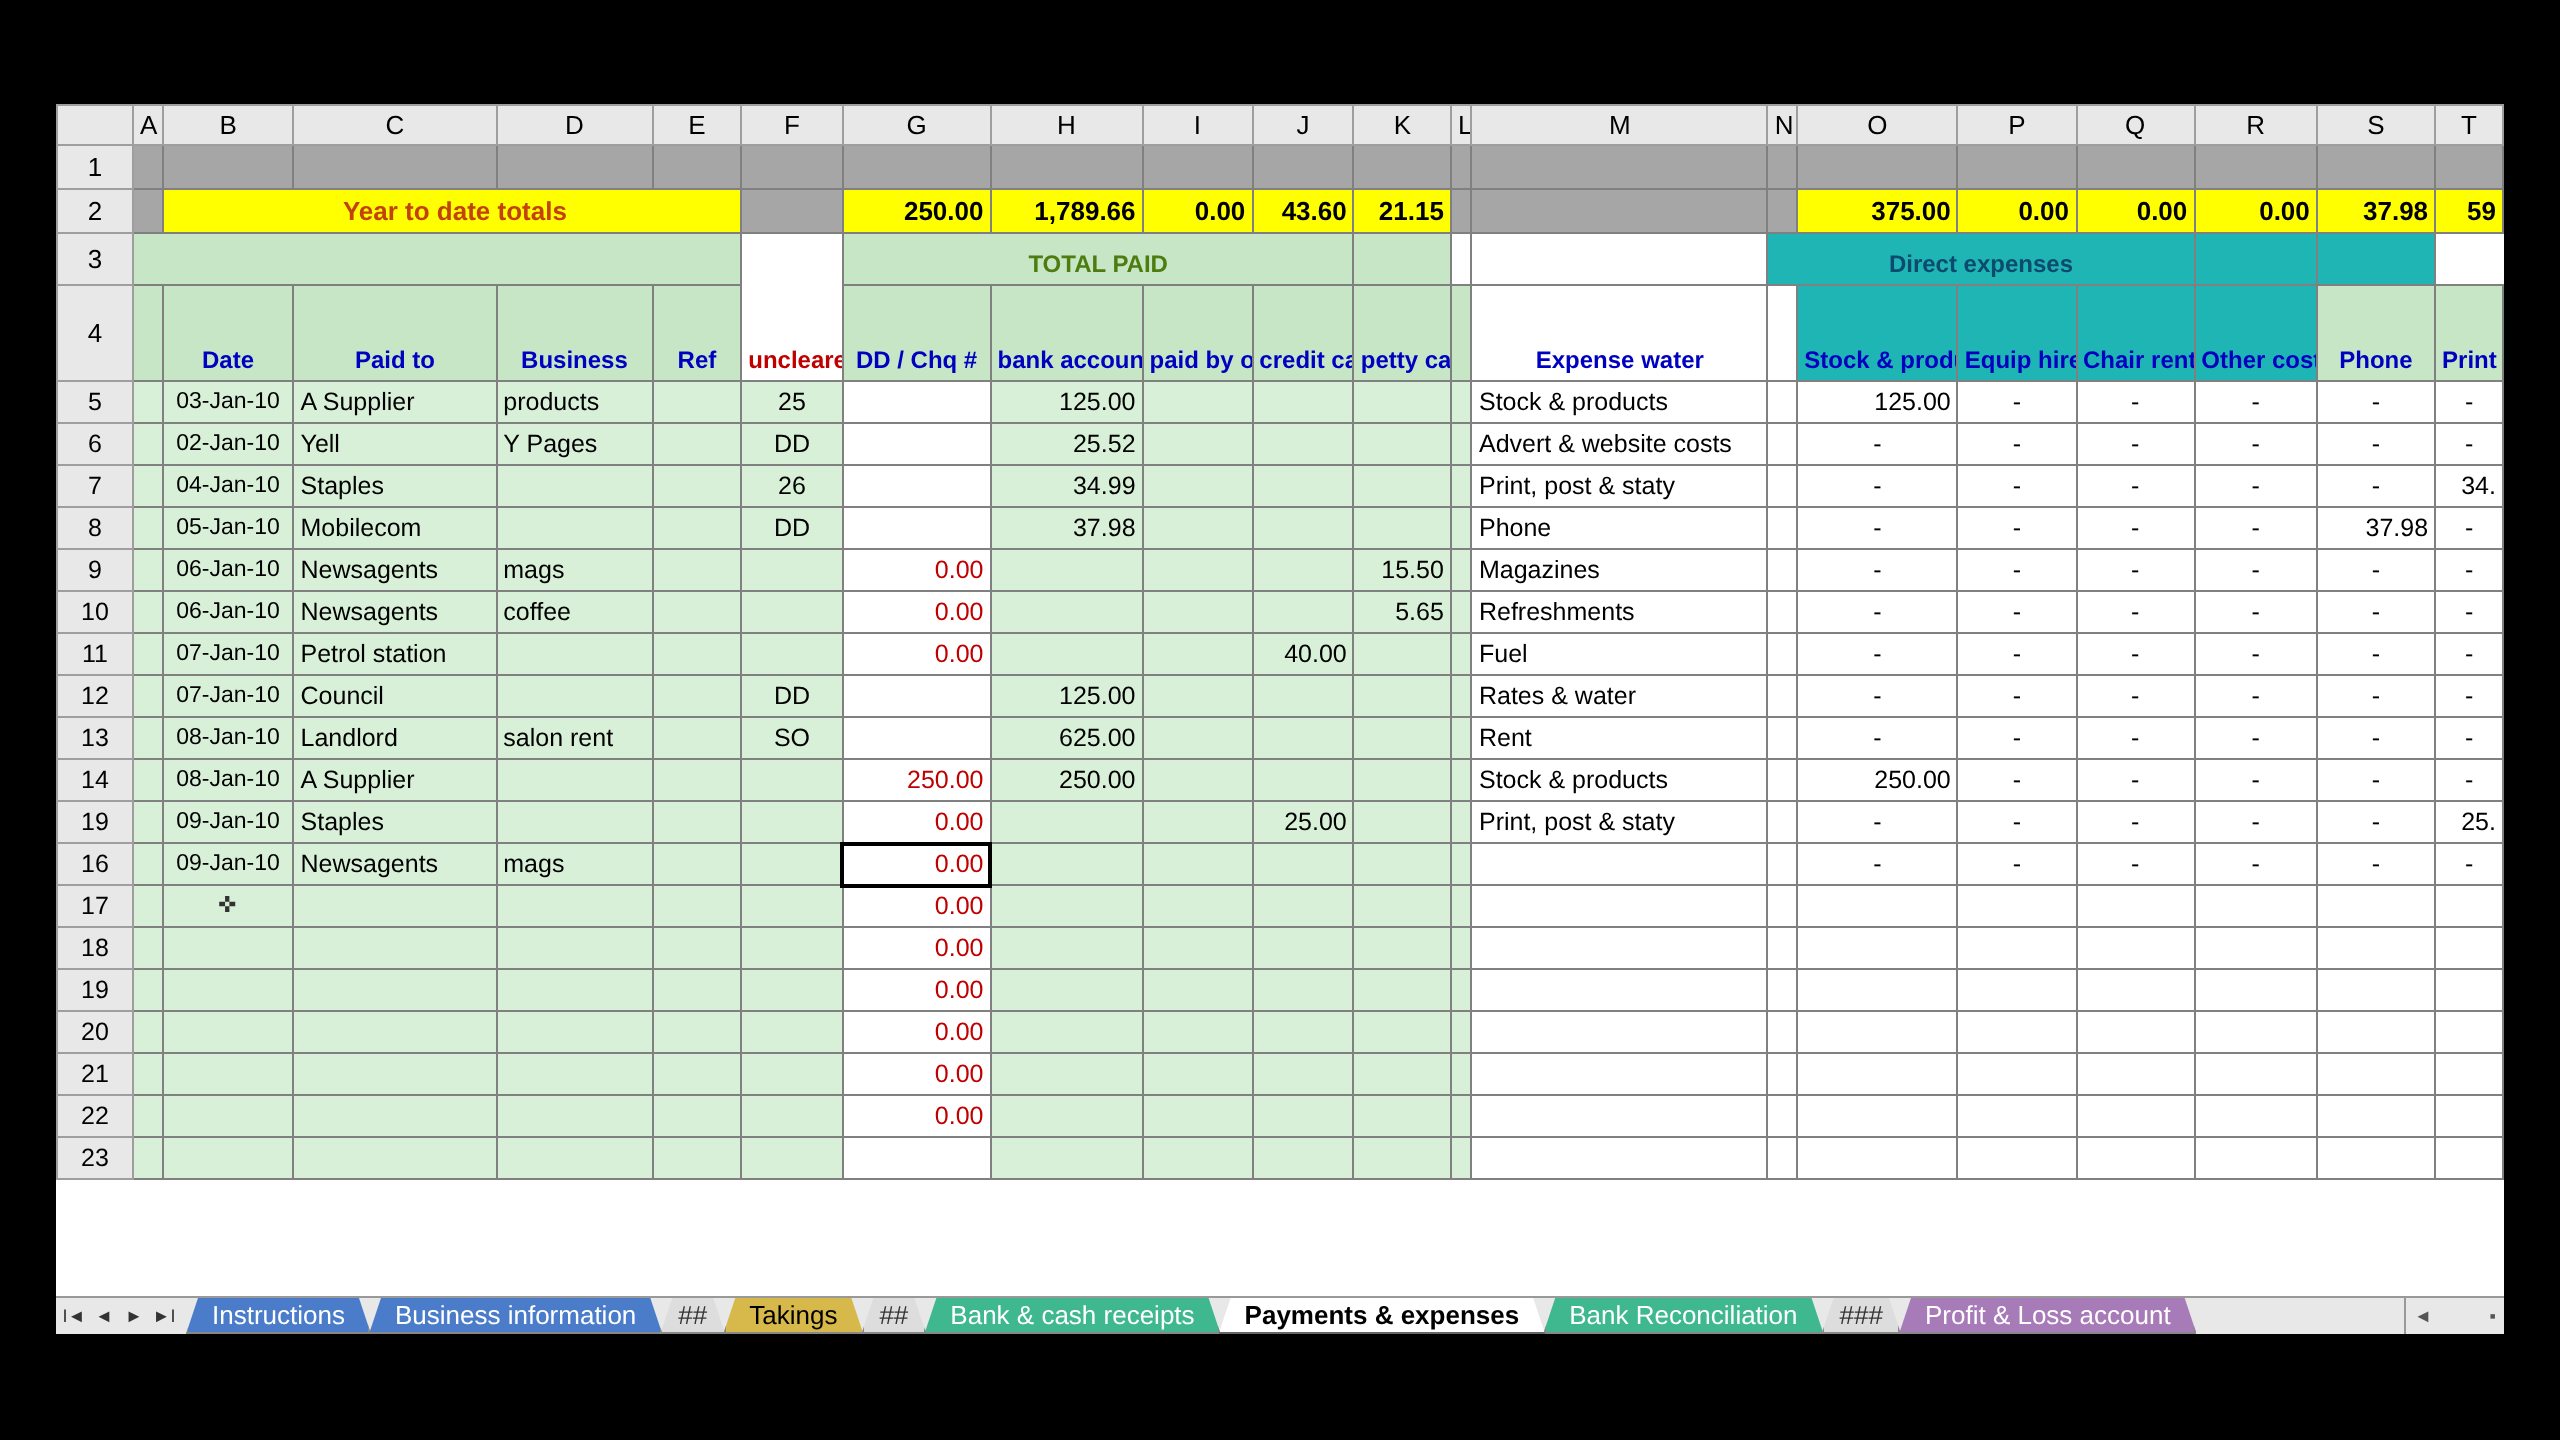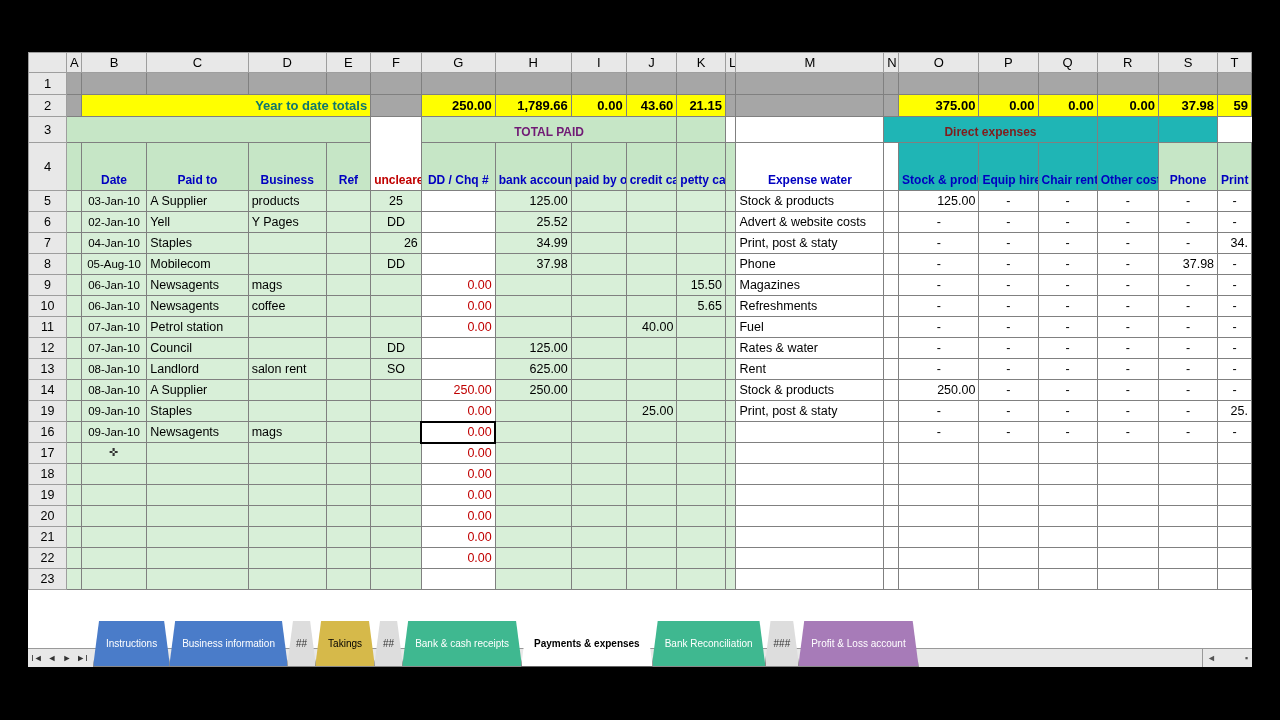--- a/index.html
+++ b/index.html
@@ -54,28 +54,28 @@
   
   td.rowhdr {
     background: #e8e8e8;
     text-align: center;
     border: 1px solid #9e9e9e;
     font-size: 13px;
   }
   
   .r2 td { background: #a6a6a6; height: 22px; font-size:13px;}
   .r2 td.rowhdr { background:#e8e8e8; }
-  .ytd { background: #ffff00 !important; color:#0f766e; font-weight:bold; text-align:right; padding-left:6px;margin-left:12px;}
+  .ytd { background: #ffff00 !important; color:#c2410c; font-weight:bold; text-align:center; padding-left:6px;margin-left:12px;}
   .r2 .num { background:#ffff00 !important; font-weight:bold; text-align:right; font-family: Arial; }
   .r2 .gray { background:#a6a6a6 !important; }
   
   .hdrsec { background:#c6e6c6; color:#0000c0; font-weight:bold; text-align:center; vertical-align:bottom; padding-bottom:3px;}
   .hdrsec.teal { background:#1fb5b5; color:#c00000;}
   .hdrsec.uncleared { background:#fff; color:#c00000;}
-  .hdrsec.direct { background:#1fb5b5; color:#7f1d1d;}
+  .hdrsec.direct { background:#1fb5b5; color:#0c4a6e;}
   .r4 td { height: 48px; }
   .r3 td { height: 26px; }
   
   .data td { background:#d8efd8; font-size:12.5px; }
   .data td.rowhdr{ background:#e8e8e8;}
   .data .dt { text-align:center; font-size:11.5px; }
   .data .txt { text-align:left; }
   .data .num { text-align:right; }
   .data .whitecol { background:#fff; }
   .data .unc { background:#fff; color:#c00000; text-align:right; }
@@ -99,22 +99,22 @@
     padding:0 2px;
     gap:1px;
   }
   .tabnav span {
     width:14px; height:14px;
     display:flex; align-items:center; justify-content:center;
     font-size:9px; cursor:pointer; color:#333;
   }
   .tabs { display:flex; align-items:flex-end; margin-left:2px;}
   .tab {
-    padding: 17px 10px;
-    font-size:10px;
+    padding: 1px 10px;
+    font-size:13px;
     border:1px solid #888;
     border-top:none;
     margin-right:-1px;
     cursor:pointer;
     position:relative;
     clip-path: polygon(6px 0, calc(100% - 6px) 0, 100% 100%, 0 100%);
     padding-left:12px; padding-right:12px;
   }
   .tab.blue   { background:#4a7cc9; color:#fff;}
   .tab.gold   { background:#d6b94a; color:#000;}
@@ -232,21 +232,21 @@
             <td class="num">0.00</td>
             <td class="num">0.00</td>
             <td class="num">0.00</td>
             <td class="num">37.98</td>
             <td class="num">59</td>
           </tr>
           <tr class="r3">
             <td class="rowhdr">3</td>
             <td class="hdrsec" colspan="5"></td>
             <td class="hdrsec uncleared" rowspan="2">uncleared chqs</td>
-            <td class="hdrsec" colspan="4" style="color:#701a75">TOTAL PAID</td>
+            <td class="hdrsec" colspan="4" style="color:#4d7c0f">TOTAL PAID</td>
             <td class="hdrsec"></td>
             <td class="hdrsec" style="background:#fff"></td>
             <td class="hdrsec" style="background:#fff"></td>
             <td class="hdrsec direct" colspan="4">Direct expenses</td>
             <td class="hdrsec teal"></td>
             <td class="hdrsec teal"></td>
           </tr>
           <tr class="r4">
             <td class="rowhdr">4</td>
             <td class="hdrsec"></td>
@@ -315,40 +315,40 @@
             <td class="dircol">-</td>
             <td class="dircol">-</td>
           </tr>
           <tr class="data">
             <td class="rowhdr">7</td>
             <td class="txt"></td>
             <td class="dt">04-Jan-10</td>
             <td class="txt">Staples</td>
             <td class="txt"></td>
             <td class="txt" style="text-align:center"></td>
-            <td class="txt" style="text-align:right">26</td>
+            <td class="txt" style="text-align:center">26</td>
             <td class="unc"></td>
             <td class="num">34.99</td>
             <td class="num"></td>
             <td class="num"></td>
             <td class="num"></td>
             <td class="txt"></td>
             <td class="exp">Print, post &amp; staty</td>
             <td class="whitecol"></td>
             <td class="dircol">-</td>
             <td class="dircol">-</td>
             <td class="dircol">-</td>
             <td class="dircol">-</td>
             <td class="dircol">-</td>
             <td class="dirnum">34.</td>
           </tr>
           <tr class="data">
             <td class="rowhdr">8</td>
             <td class="txt"></td>
-            <td class="dt">05-Aug-10</td>
+            <td class="dt">05-Jan-10</td>
             <td class="txt">Mobilecom</td>
             <td class="txt"></td>
             <td class="txt" style="text-align:center"></td>
             <td class="txt" style="text-align:center">DD</td>
             <td class="unc"></td>
             <td class="num">37.98</td>
             <td class="num"></td>
             <td class="num"></td>
             <td class="num"></td>
             <td class="txt"></td>

